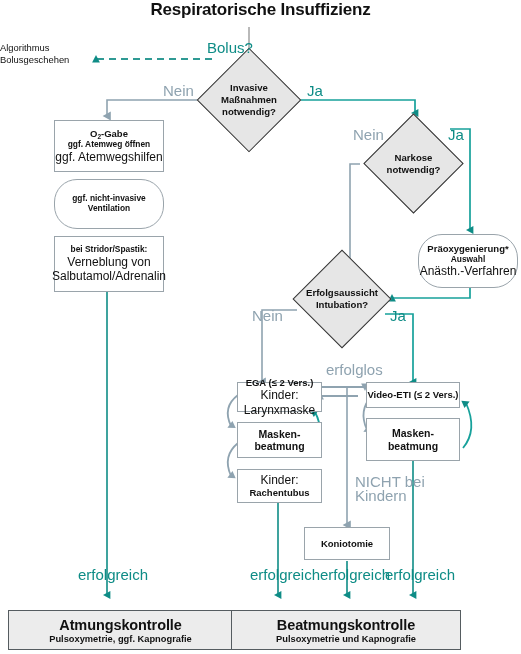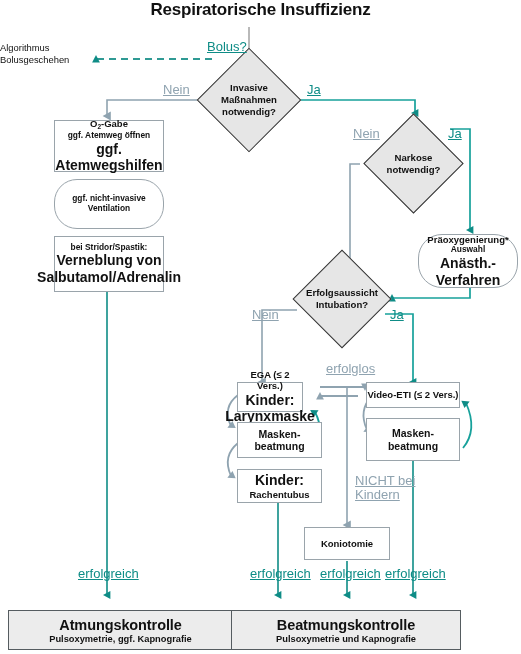--- a/index.html
+++ b/index.html
@@ -17,39 +17,39 @@
   }
 
   
   .box{
     border:1px solid #9aa4ab;background:#ffffff;
     display:flex;flex-direction:column;align-items:center;justify-content:center;
     text-align:center;color:#111111;line-height:1.18;
   }
   .box .l1{font-size:9.5px;font-weight:bold;}
   .box .l2{font-size:8.4px;font-weight:bold;}
-  .box .l3{font-size:14px;font-weight:bold;}
+  .box .l3{font-size:12px;font-weight:normal;}
   .box.big .l1{font-size:10.5px;font-weight:bold;}
 
   
   .diamond{position:absolute;}
   .diamond .shape{
     position:absolute;left:0;top:0;width:100%;height:100%;
     background:#e6e6e6;border:1px solid #2f2f2f;
     transform:rotate(45deg);box-sizing:border-box;
   }
   .diamond .dlabel{
     position:absolute;left:-14px;top:0;width:calc(100% + 28px);height:100%;
     display:flex;flex-direction:column;align-items:center;justify-content:center;
     text-align:center;font-size:9.6px;font-weight:bold;color:#111111;line-height:1.22;
     pointer-events:none;
   }
 
   
-  .elabel{position:absolute;font-size:13px;white-space:nowrap;text-decoration:underline;}
+  .elabel{position:absolute;font-size:15px;white-space:nowrap;}
   .teal{color:#0e8c86;}
   .gray{color:#8fa3b0;}
 
   
   .resultbar{
     position:absolute;border:1px solid #555c60;background:#ececec;
     display:flex;flex-direction:column;align-items:center;justify-content:center;
     text-align:center;color:#111111;
   }
   .resultbar .rb1{font-size:14.5px;font-weight:bold;letter-spacing:-.1px;}
@@ -191,21 +191,21 @@
     <div class="l3">Verneblung von</div>
     <div class="l3">Salbutamol/Adrenalin</div>
   </div>
 
   <div class="node box" style="left:418px;top:234px;width:100px;height:54px;border-radius:24px;">
     <div class="l1">Präoxygenierung*</div>
     <div class="l2">Auswahl</div>
     <div class="l3">Anästh.-Verfahren</div>
   </div>
 
-  <div class="node box" style="left:237px;top:382px;width:66px;height:30px;">
+  <div class="node box" style="left:237px;top:382px;width:85px;height:30px;">
     <div class="l1">EGA (≤ 2 Vers.)</div>
     <div class="l3">Kinder: Larynxmaske</div>
   </div>
 
   <div class="node box big" style="left:237px;top:422px;width:85px;height:36px;">
     <div class="l1">Masken-</div>
     <div class="l1">beatmung</div>
   </div>
 
   <div class="node box" style="left:237px;top:469px;width:85px;height:34px;">

